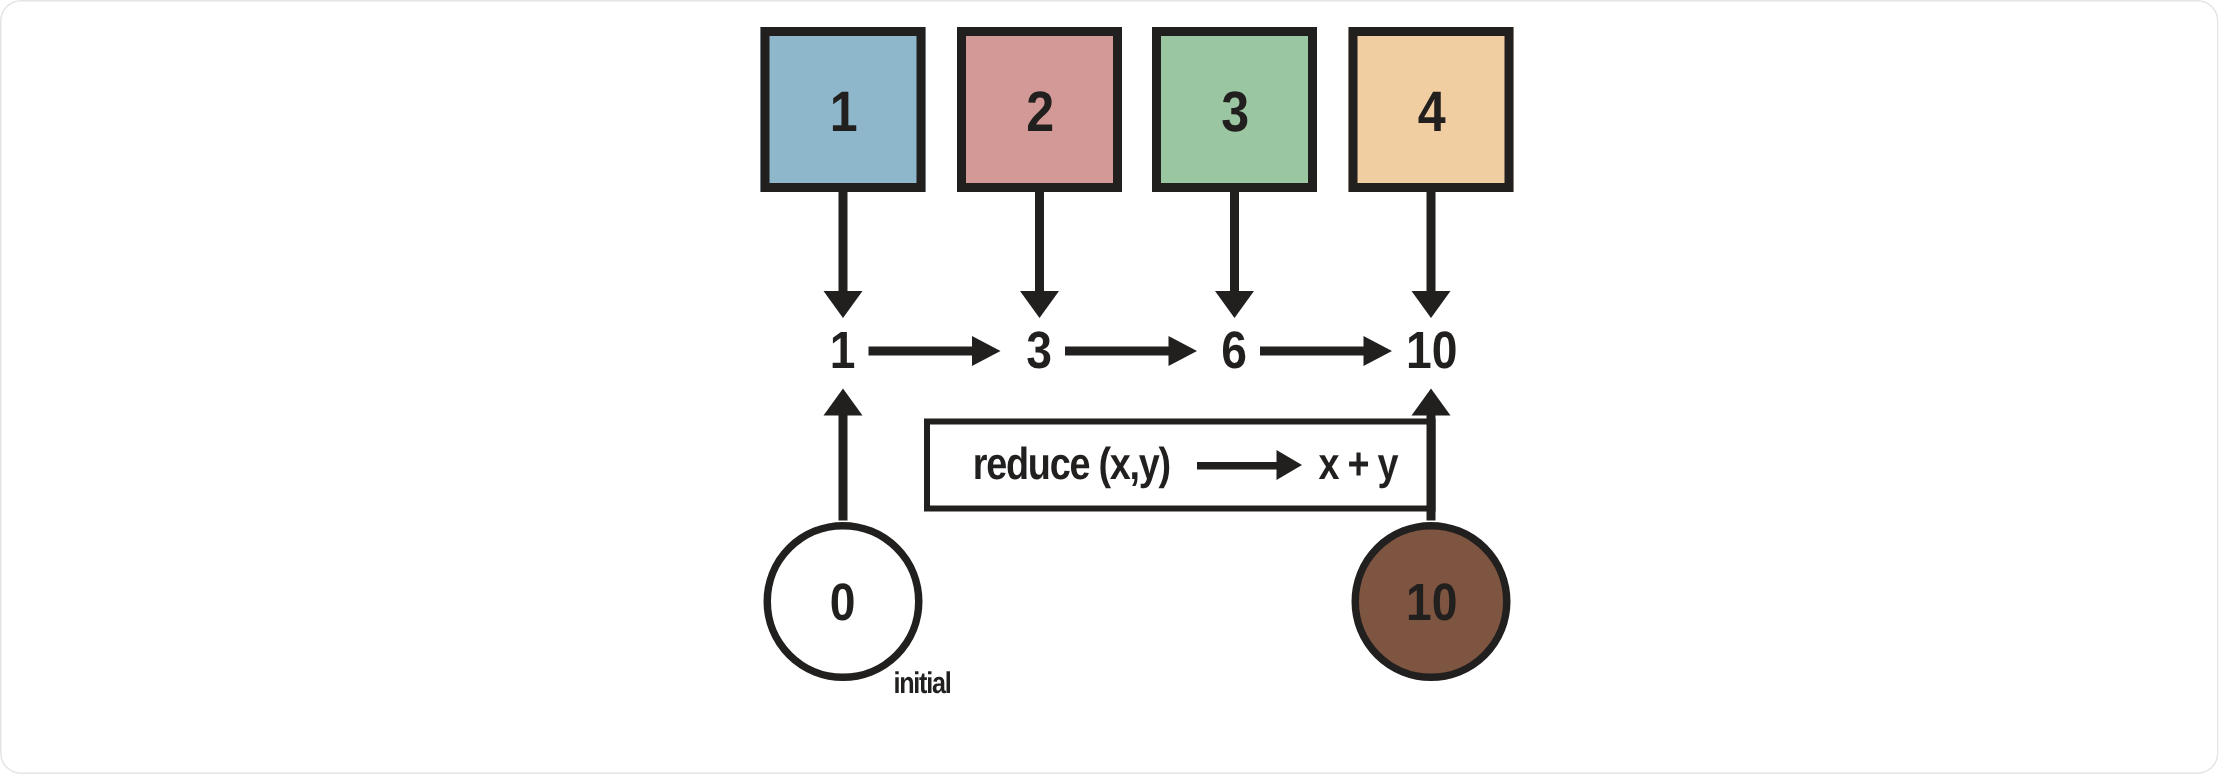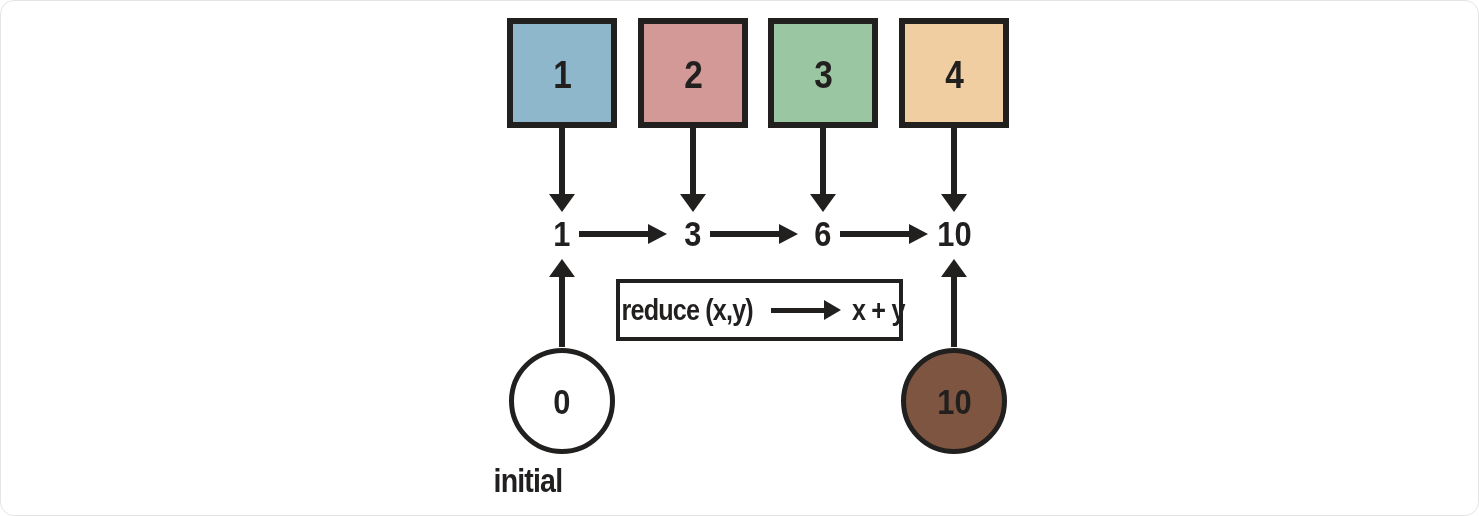--- a/index.html
+++ b/index.html
@@ -114,21 +114,21 @@
   }
   .arrow-h.h1 { left: 578px; }
   .arrow-h.h2 { left: 709px; }
   .arrow-h.h3 { left: 839px; }
 
   
   .reduce-box {
     position: absolute;
     left: 615px;
     top: 278px;
-    width: 287px;
+    width: 341px;
     height: 62px;
     box-sizing: border-box;
     border: 4px solid var(--ink);
     display: flex;
     align-items: center;
     justify-content: center;
     gap: 6px;
   }
   .reduce-box .rtext {
     font-size: 30px;
@@ -171,24 +171,24 @@
     display: inline-block;
     transform: scaleX(0.88);
     padding-top: 2px;
   }
   .circle.initial { left: 508px; }
   .circle.result  { left: 900px; }
 
   
   .caption {
     position: absolute;
-    top: 460px;
+    top: 444px;
     width: 150px;
-    text-align: left;
-    font-size: 34px;
+    text-align: right;
+    font-size: 20px;
     font-weight: 700;
     letter-spacing: -1px;
   }
   .caption span { display: inline-block; transform: scaleX(0.84); }
   .caption.initial { left: 486px; }
   .caption.result  { left: 880px; }
 </style>
 </head>
 <body>
 

